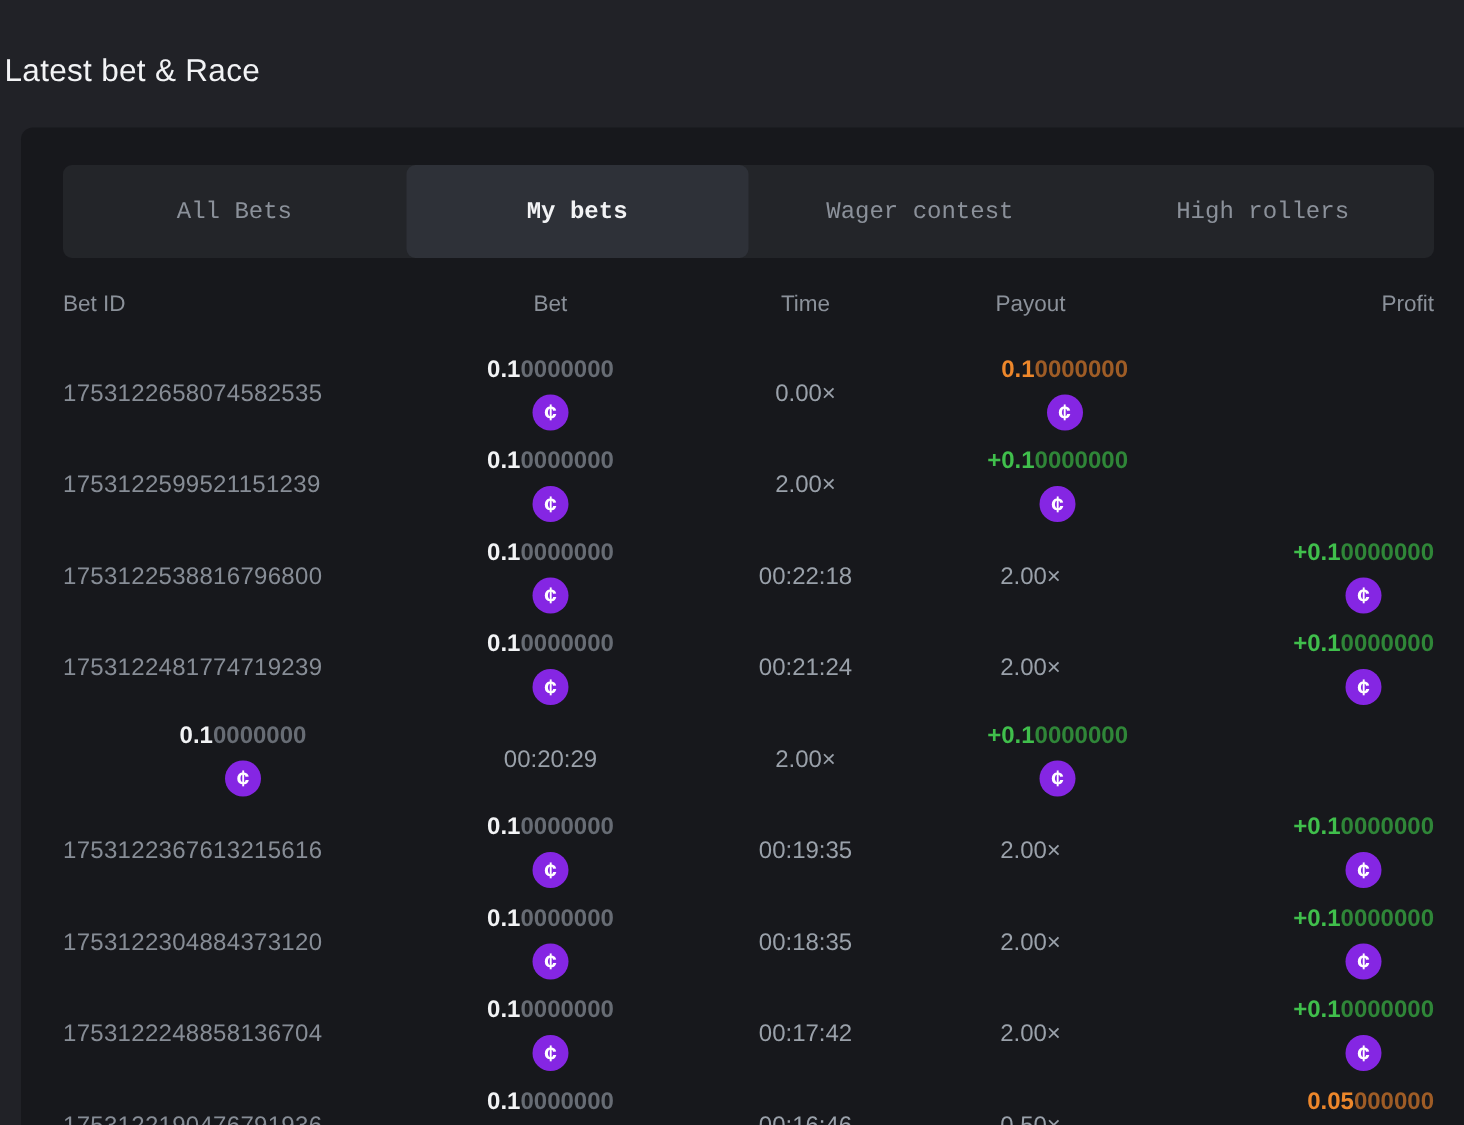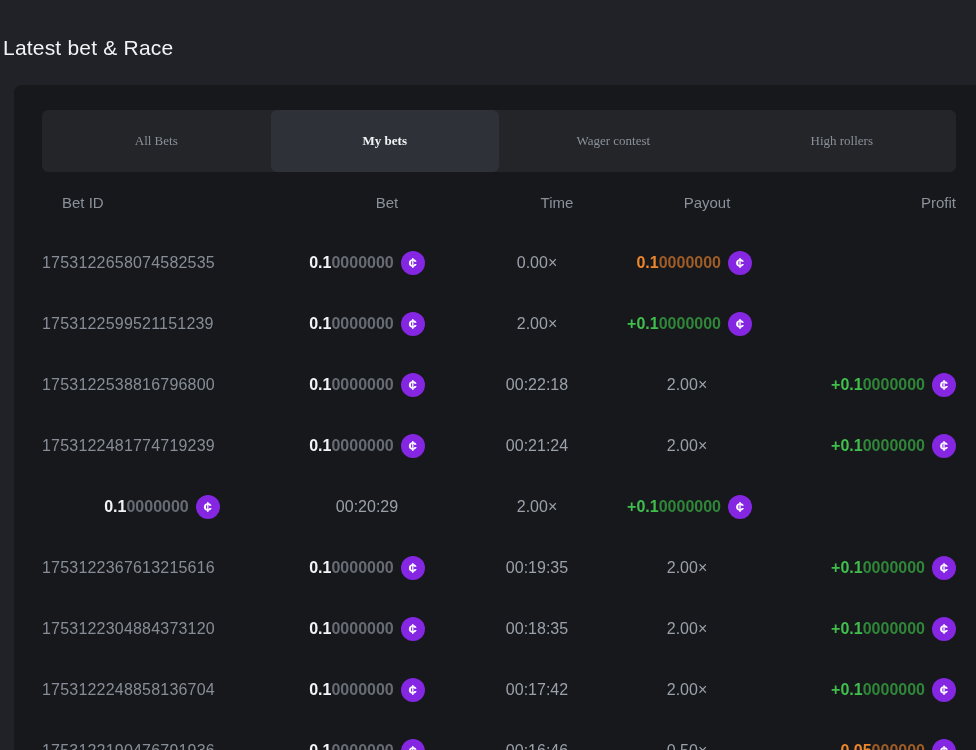--- a/index.html
+++ b/index.html
@@ -44,38 +44,38 @@
   .tabstrip{
     display:grid;
     grid-template-columns:repeat(4,1fr);
     background:var(--bg-tabstrip);
     border-radius:6px;
     height:62px;
     overflow:hidden;
   }
   .tab{
     display:flex;align-items:center;justify-content:center;
-    font-size:13px;
+    font-size:16px;
     color:var(--txt-muted);
     cursor:pointer;
     border:none;background:transparent;
-    font-family:Liberation Serif, serif;
+    font-family:Liberation Mono, monospace;
   }
   .tab.active{
     background:var(--bg-tab-active);
     color:var(--txt-bright);
     font-weight:700;
     border-radius:6px;
   }
   .thead, .trow{
     display:grid;
     grid-template-columns:240px 170px 170px 130px 1fr;
     align-items:center;
   }
-  .thead{height:60px;margin-left:20px;}
+  .thead{height:60px;}
   .thead span{
     font-size:15px;
     color:var(--txt-muted);
   }
   .col-betid{text-align:left;}
   .col-bet{text-align:center;}
   .col-time{text-align:center;}
   .col-payout{text-align:center;}
   .col-profit{text-align:right;}
   .trow{height:61px;}
@@ -85,20 +85,21 @@
     letter-spacing:.2px;
   }
   .cell-time,.cell-payout{
     font-size:16px;
     color:var(--txt-cell);
   }
   .amount{
     display:inline-flex;align-items:center;gap:7px;
     font-size:16px;
     justify-content:flex-end;
+    flex-direction:column;
   }
   .amount .bold{font-weight:700;color:var(--txt-bright);}
   .amount .dim{font-weight:700;color:var(--txt-dim);}
   .coin{
     width:24px;height:24px;border-radius:50%;
     background:var(--purple);
     color:#fff;
     display:inline-flex;align-items:center;justify-content:center;
     font-size:15px;font-weight:700;
     flex:0 0 auto;

